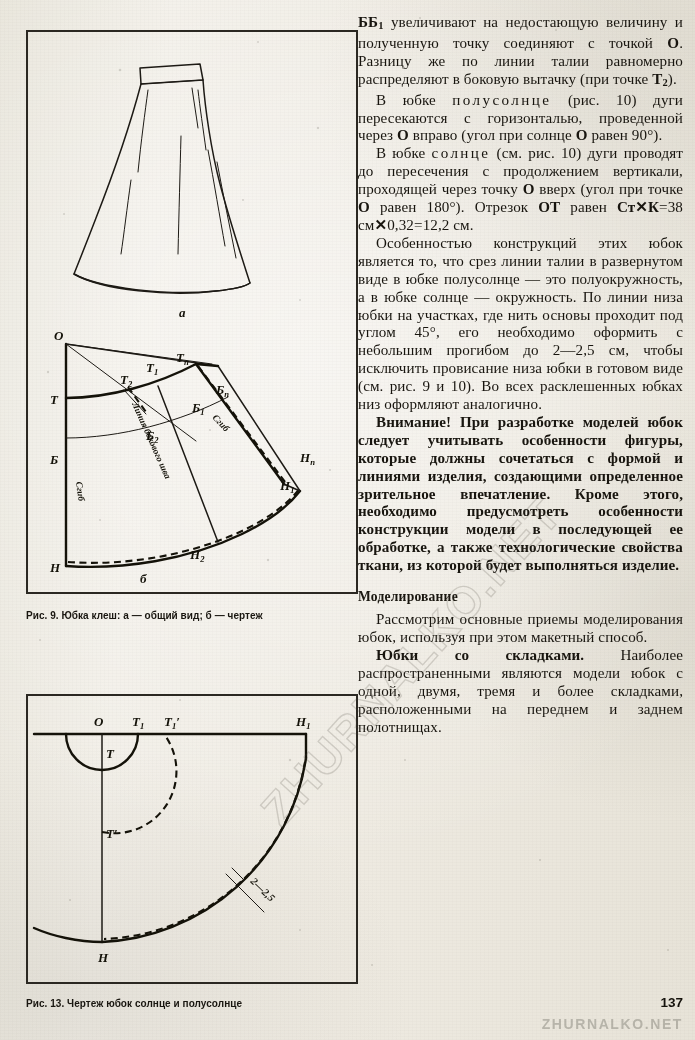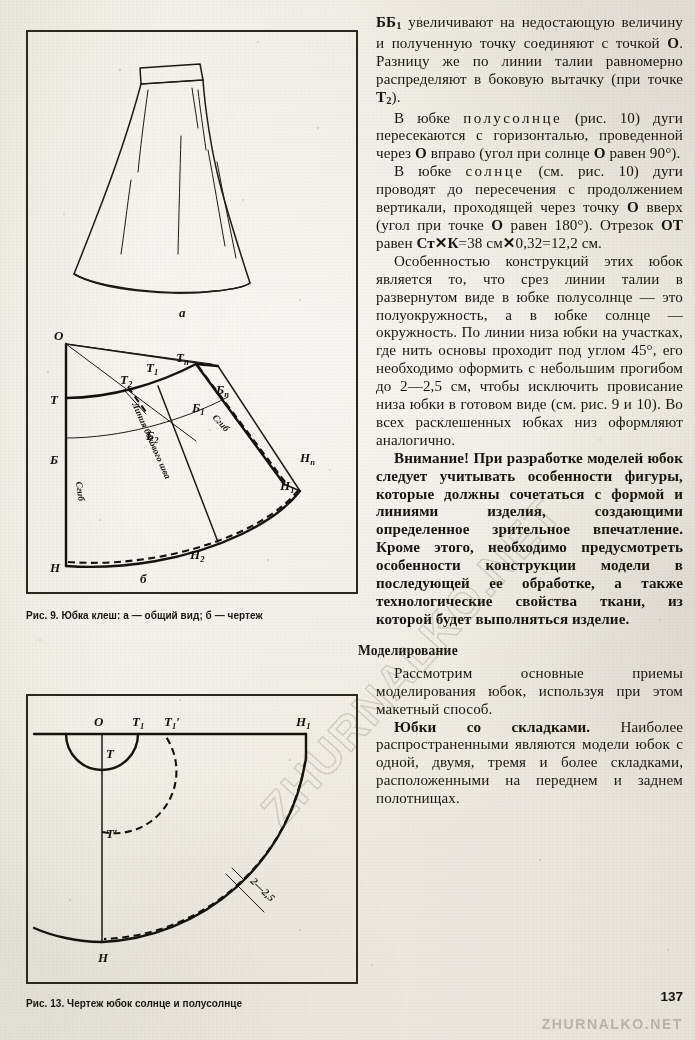--- a/index.html
+++ b/index.html
@@ -45,21 +45,21 @@
   .txt{
     font-family:"Liberation Serif", serif;
     font-size:15.1px;
     line-height:17.9px;
     color:#18150f;
     text-align:justify;
     text-justify:inter-word;
     letter-spacing:.1px;
     margin:0;
   }
-  .para{margin:0;padding-left:18px;}
+  .para{margin:0;}
   .para.ind{text-indent:18px;}
   .allbold{font-weight:bold;}
   .spaced{letter-spacing:2.4px;}
   .sub{font-size:10.5px;vertical-align:-2px;font-weight:bold;}
 
   h2.section{
     font-family:Liberation Serif, serif;
     font-size:13.6px;font-weight:bold;
     color:#1a1710;
     margin:14px 0 6px 0;
@@ -103,21 +103,21 @@
     font-size:9.3px;fill:#141209;
   }
   .lbl-num{
     font-family:"Liberation Serif", serif;
     font-style:italic;font-weight:bold;
     font-size:10.5px;fill:#141209;
   }
 
   
   #pagenum{
-    position:absolute;right:12px;bottom:36px;
+    position:absolute;right:12px;bottom:30px;
     font-family:"Liberation Sans", sans-serif;
     font-size:13.5px;font-weight:bold;color:#15120c;
   }
 
   
   .wm{
     position:absolute;pointer-events:none;
     font-family:"Liberation Sans", sans-serif;
     font-weight:bold;
     color:rgba(80,78,68,.16);

